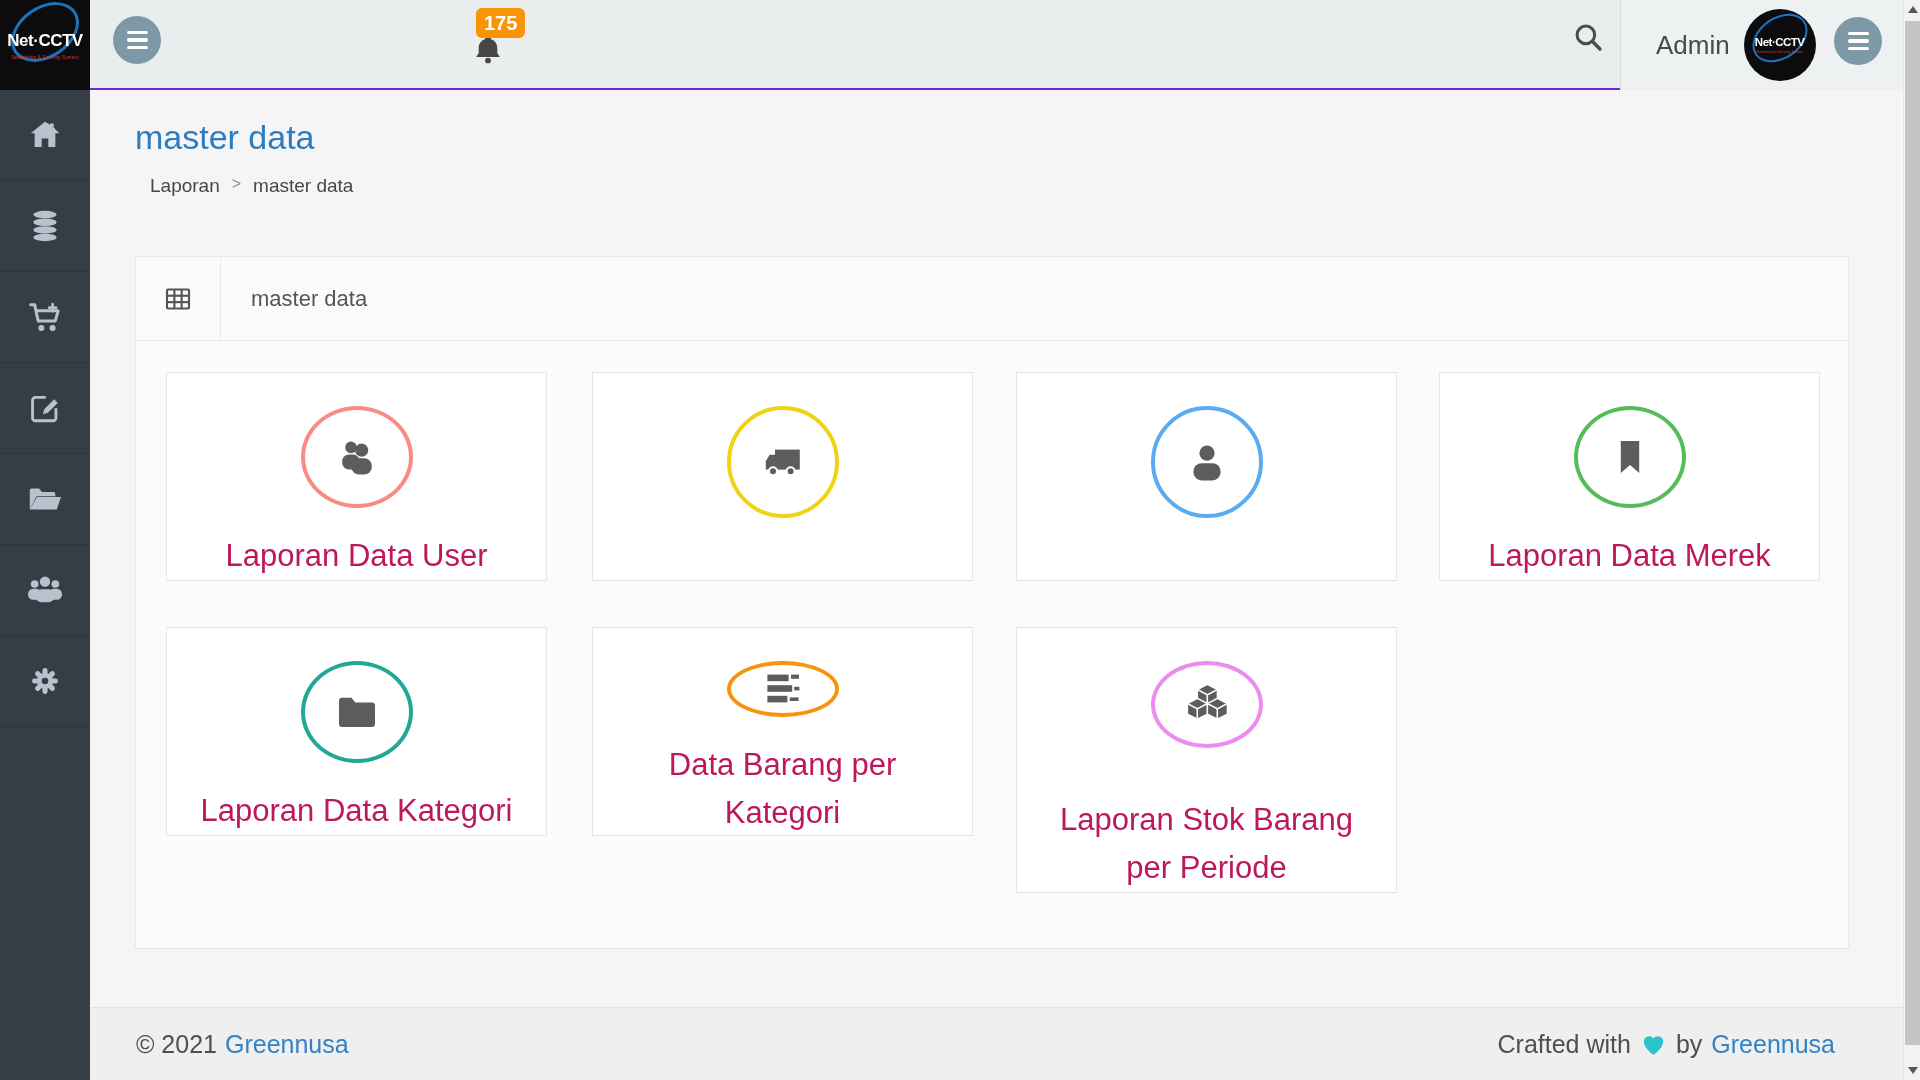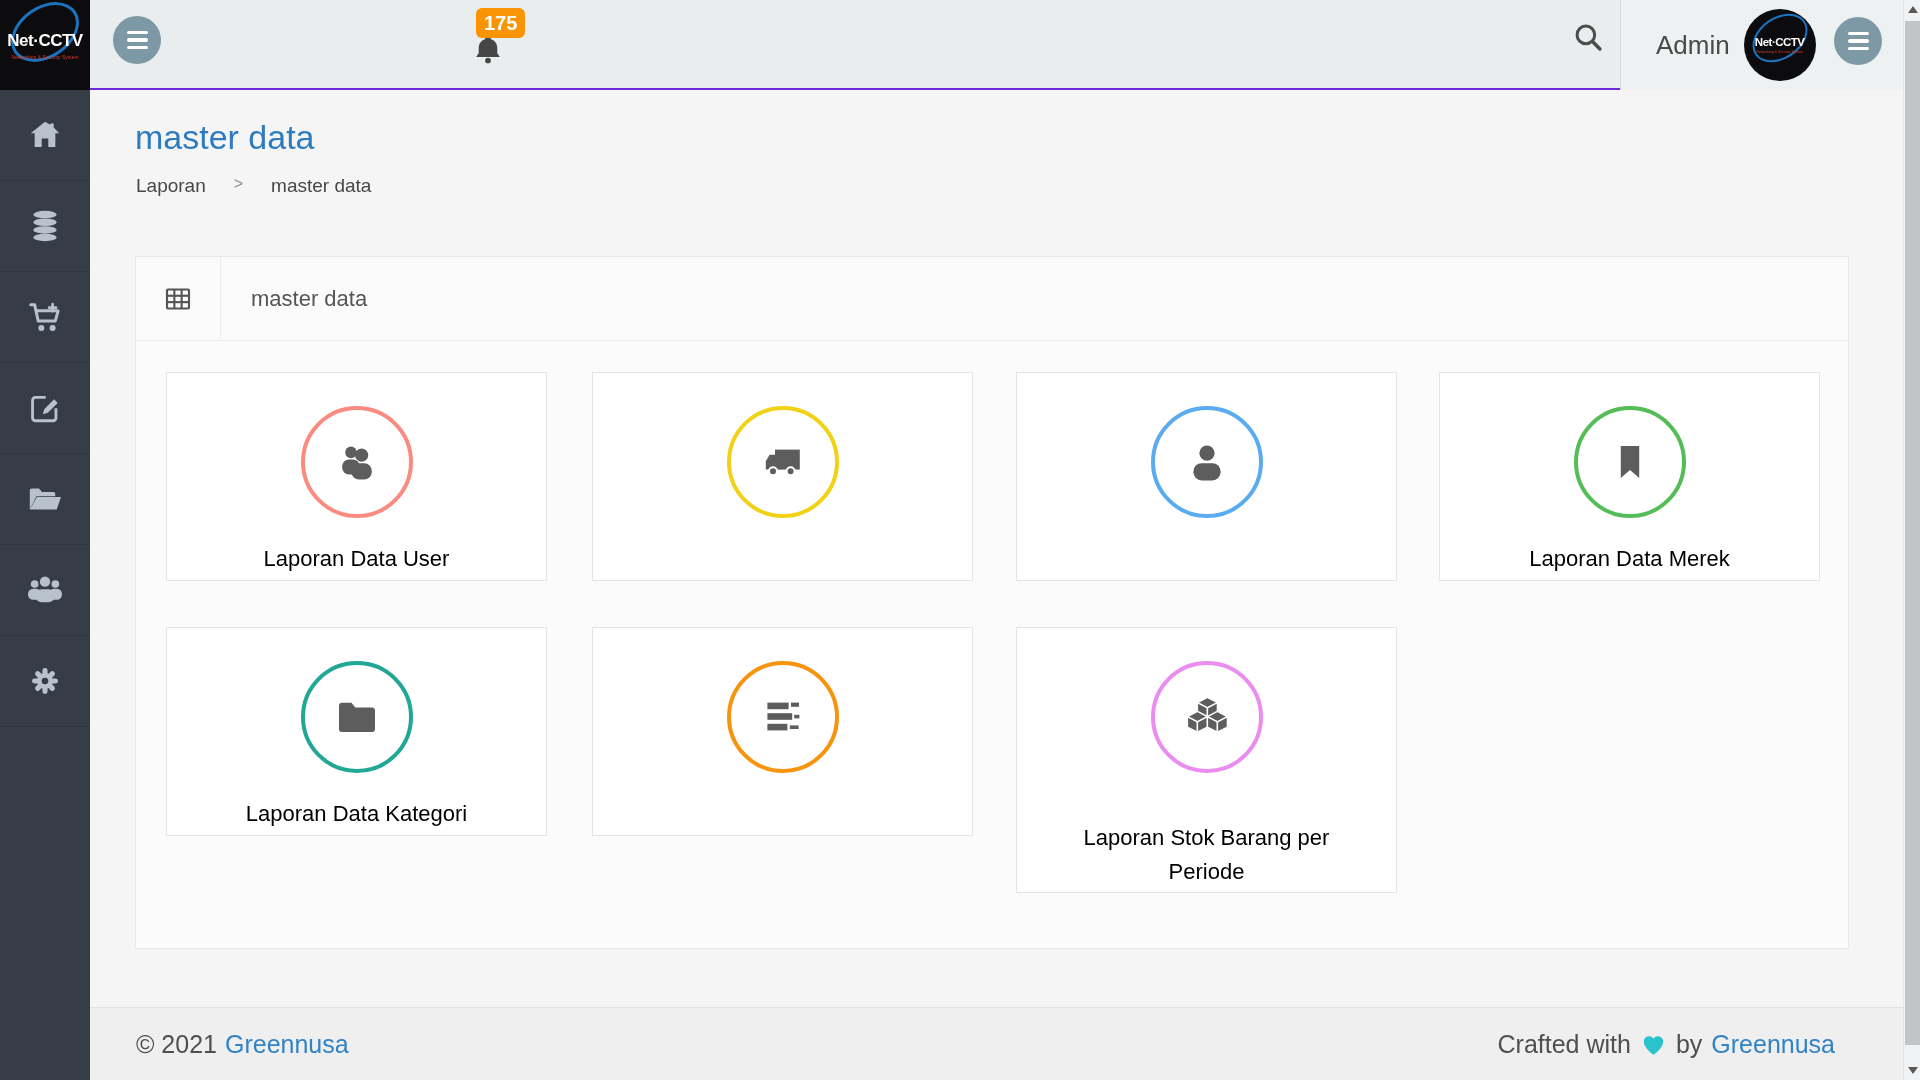--- a/index.html
+++ b/index.html
@@ -32,33 +32,33 @@
   .avatar .logo-tag { font-size:3.5px; margin-top:2px; }
 
   
   .sidebar { position:absolute; left:0; top:90px; width:90px; height:990px; background:#363d47; z-index:4; }
   .side-item { width:90px; height:91px; display:flex; align-items:center; justify-content:center; border-bottom:1px solid #30363f; cursor:pointer; color:#b8c2cc; }
   .side-item svg { display:block; }
 
   
   .content { position:absolute; left:90px; top:90px; width:1813px; height:917px; background:#f5f5f5; }
   .page-title { position:absolute; left:45px; top:28px; font-size:34px; font-weight:400; }
-  .breadcrumb { position:absolute; left:46px; top:85px; font-size:19px; color:#474747; display:flex; gap:28px; align-items:flex-start; }
+  .breadcrumb { position:absolute; left:60px; top:85px; font-size:19px; color:#474747; display:flex; gap:12px; align-items:flex-start; }
   .crumb-sep { color:#8a8a8a; font-size:16px; }
   .crumb-link { cursor:pointer; }
 
   .card { position:absolute; left:45px; top:166px; width:1714px; height:693px; background:#fbfbfb; border:1px solid #e8e8e8; }
   .card-header { position:relative; height:84px; border-bottom:1px solid #ececec; }
   .card-header-iconcell { position:absolute; left:0; top:0; width:85px; height:84px; border-right:1px solid #ececec; display:flex; align-items:center; justify-content:center; color:#555; }
   .card-header-title { position:absolute; left:115px; top:0; height:84px; display:flex; align-items:center; font-size:22px; color:#555; }
 
   .tile { position:absolute; width:381px; height:209px; background:#ffffff; border:1px solid #e5e5e5; display:flex; flex-direction:column; align-items:center; cursor:pointer; }
   .tile-tall { height:266px;gap:24px; }
   .tile-circle { margin-top:33px; width:112px; height:112px; border:4px solid #999; border-radius:50%; display:flex; align-items:center; justify-content:center; color:#5d5d5d; }
-  .tile-label { margin-top:24px; font-size:22px; color:#000000; text-align:center; line-height:1.55; padding:0 26px; }
+  .tile-label { margin-top:24px; font-size:31px; color:#be185d; text-align:center; line-height:1.55; padding:0 26px; }
   .r1 { top:115px; } .r2 { top:370px; }
   .c1 { left:30px; } .c2 { left:456px; } .c3 { left:880px; } .c4 { left:1303px; }
 
   
   .footer { position:absolute; left:90px; top:1007px; width:1813px; height:73px; background:#efefef; border-top:1px solid #e2e2e2; }
   .footer-left { position:absolute; left:46px; top:0; height:73px; display:flex; align-items:center; gap:8px; font-size:25px; color:#4f4f4f; }
   .footer-right { position:absolute; right:68px; top:0; height:73px; display:flex; align-items:center; gap:9px; font-size:25px; color:#4f4f4f; }
   .link { cursor:pointer; }
   .heart-icon svg { display:block; }
 
@@ -259,20 +259,21 @@
         <div class="tile-circle" style="border-color: rgb(247, 147, 13);">
           <svg width="48" height="48" viewBox="0 0 24 24" fill="currentColor">
             <rect x="4.2" y="4.8" width="10.6" height="3.3"></rect>
             <rect x="16" y="4.8" width="4" height="2.1"></rect>
             <rect x="4.2" y="10.1" width="12.4" height="3.3"></rect>
             <rect x="17.6" y="10.9" width="2.6" height="1.8"></rect>
             <rect x="4.2" y="15.4" width="10" height="3.3"></rect>
             <rect x="15.4" y="16.2" width="4.4" height="1.8"></rect>
           </svg>
         </div>
+        <div class="tile-label">Data Barang per Kategori</div>
       </div>
 
       <div class="tile tile-tall r2 c3">
         <div class="tile-circle" style="border-color: rgb(234, 140, 240);">
           <svg width="48" height="48" viewBox="0 0 24 24" fill="currentColor" stroke="#fff" stroke-width="0.7">
             <g transform="translate(7.2,2.2)">
               <path d="M0 2.6 5 0l5 2.6L5 5.2z"></path>
                 <path d="M0 2.6 5 5.2v5.2L0 7.8z"></path>
                 <path d="M10 2.6 5 5.2v5.2l5-2.6z"></path>
             </g>

